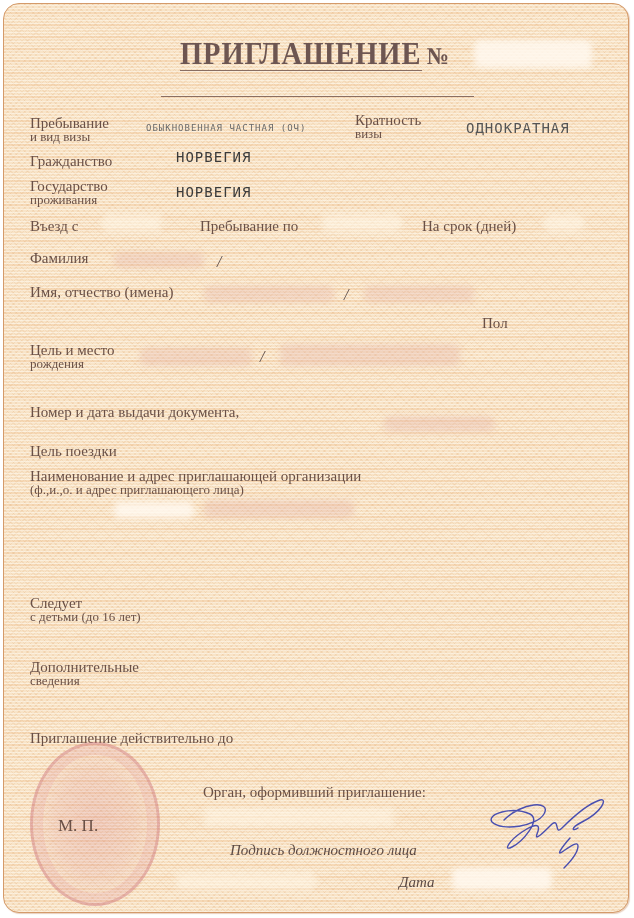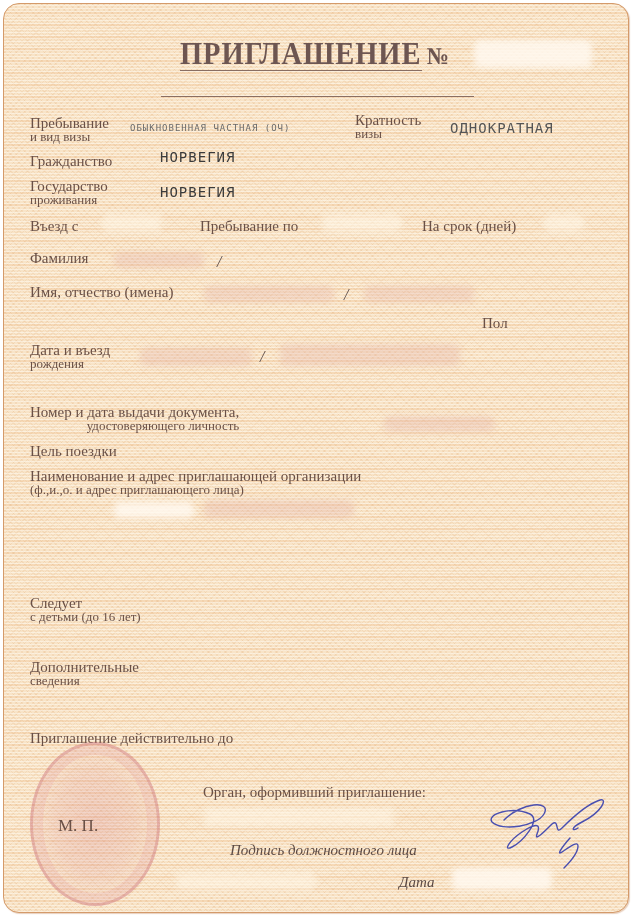--- a/index.html
+++ b/index.html
@@ -37,20 +37,21 @@
       font-size: 15px;
       line-height: 13px;
       white-space: nowrap;
     }
     .label .l2 { display: block; font-size: 13px; }
     .typed {
       font-family: "DejaVu Sans Mono", "Liberation Mono", monospace;
       color: #3b3b3b;
       letter-spacing: 1px;
       white-space: nowrap;
+      margin-left: 16px;
     }
     .title {
       left: 176px;
       top: 32px;
       font-size: 31px;
       font-weight: bold;
       color: #6d5652;
       letter-spacing: 1px;
       white-space: nowrap;
       font-family: "Liberation Serif", serif;
@@ -152,30 +153,29 @@
   <div class="abs slash" style="left:213px; top:249px;">/</div>
 
   <div class="abs label" style="left:26px; top:282px;">Имя, отчество (имена)</div>
   <div class="blur pink" style="left:200px; top:282px; width:130px; height:16px;"></div>
   <div class="abs slash" style="left:340px; top:282px;">/</div>
   <div class="blur pink" style="left:360px; top:282px; width:110px; height:16px;"></div>
 
   <div class="abs label" style="left:478px; top:313px;">Пол</div>
 
   <div class="abs label" style="left:26px; top:340px;">
-    <span>Дата и въезд</span>
+    <span>Цель и место</span>
     <span class="l2">рождения</span>
   </div>
   <div class="blur pink" style="left:136px; top:344px; width:112px; height:18px;"></div>
   <div class="abs slash" style="left:256px; top:344px;">/</div>
   <div class="blur pink" style="left:276px; top:340px; width:180px; height:22px;"></div>
 
   <div class="abs label" style="left:26px; top:402px;text-align:right;">
     <span>Номер и дата выдачи документа,</span>
-    <span class="l2">удостоверяющего личность</span>
   </div>
   <div class="blur pink" style="left:380px; top:412px; width:110px; height:16px;"></div>
 
   <div class="abs label" style="left:26px; top:441px;">Цель поездки</div>
 
   <div class="abs label" style="left:26px; top:466px;">
     <span>Наименование и адрес приглашающей организации</span>
     <span class="l2">(ф.,и.,о. и адрес приглашающего лица)</span>
   </div>
   <div class="blur" style="left:110px; top:498px; width:80px; height:16px;"></div>

